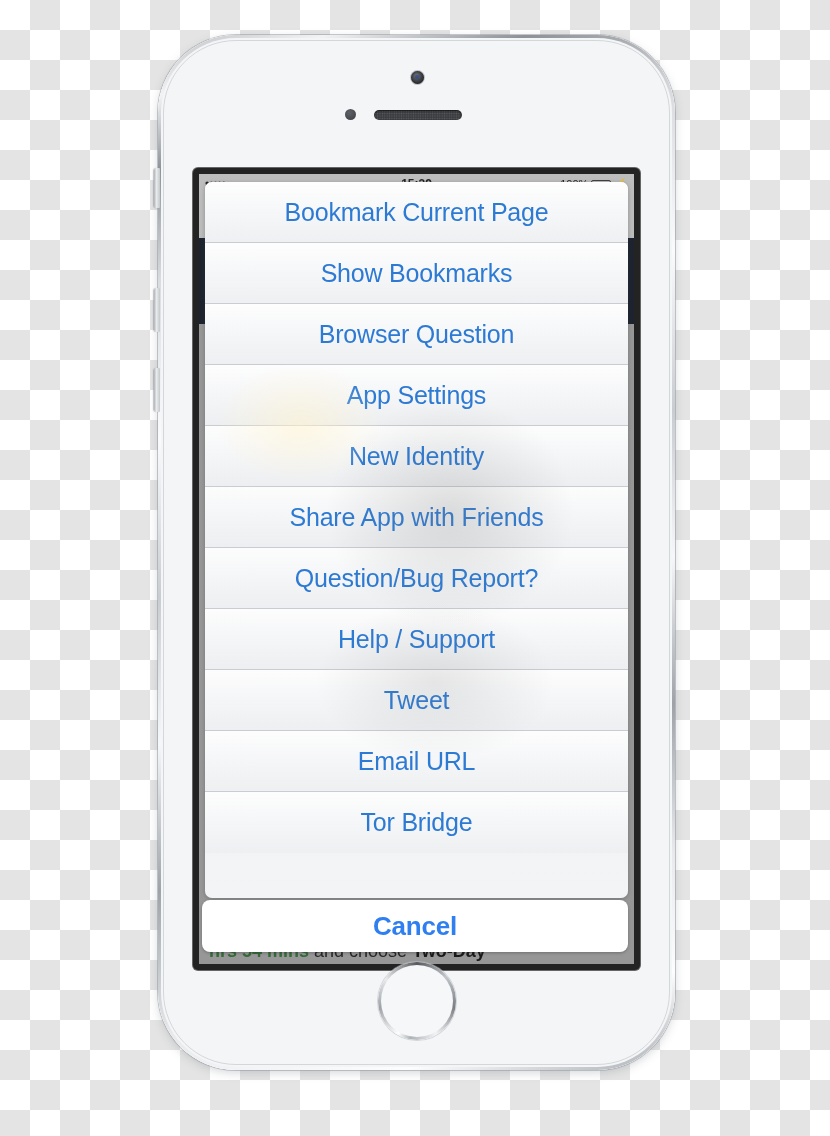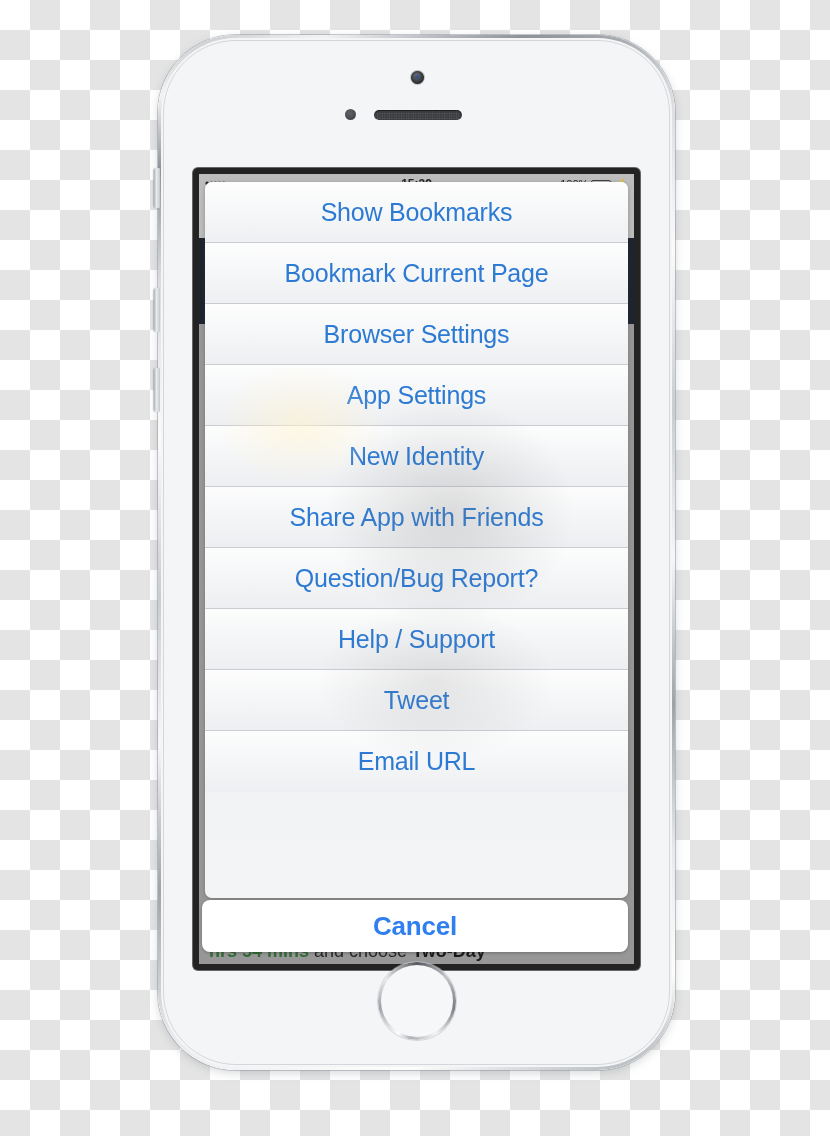--- a/index.html
+++ b/index.html
@@ -400,30 +400,31 @@
 
           <div class="bg-text-ship">
             <span class="g">hrs 54 mins</span><span> and choose </span><span class="b">Two-Day</span>
           </div>
         </div>
 
         <div class="sheet-scrim"></div>
 
         <div class="action-sheet">
           <div class="sheet-list" id="sheet-list">
+              <div class="sheet-item">Bookmark Current Page</div>
               <div class="sheet-item">Show Bookmarks</div>
-              <div class="sheet-item">Bookmark Current Page</div>
-              <div class="sheet-item">Browser Settings</div>
+              <div class="sheet-item">Browser Question</div>
               <div class="sheet-item">App Settings</div>
               <div class="sheet-item">New Identity</div>
               <div class="sheet-item">Share App with Friends</div>
               <div class="sheet-item">Question/Bug Report?</div>
               <div class="sheet-item">Help / Support</div>
               <div class="sheet-item">Tweet</div>
               <div class="sheet-item">Email URL</div>
+              <div class="sheet-item">Tor Bridge</div>
             </div>
           <div class="blur-glow-a"></div>
           <div class="blur-glow-b"></div>
           <div class="blur-glow-c"></div>
         </div>
 
         <div class="cancel-button">Cancel</div>
 
       </div>
     </div>

